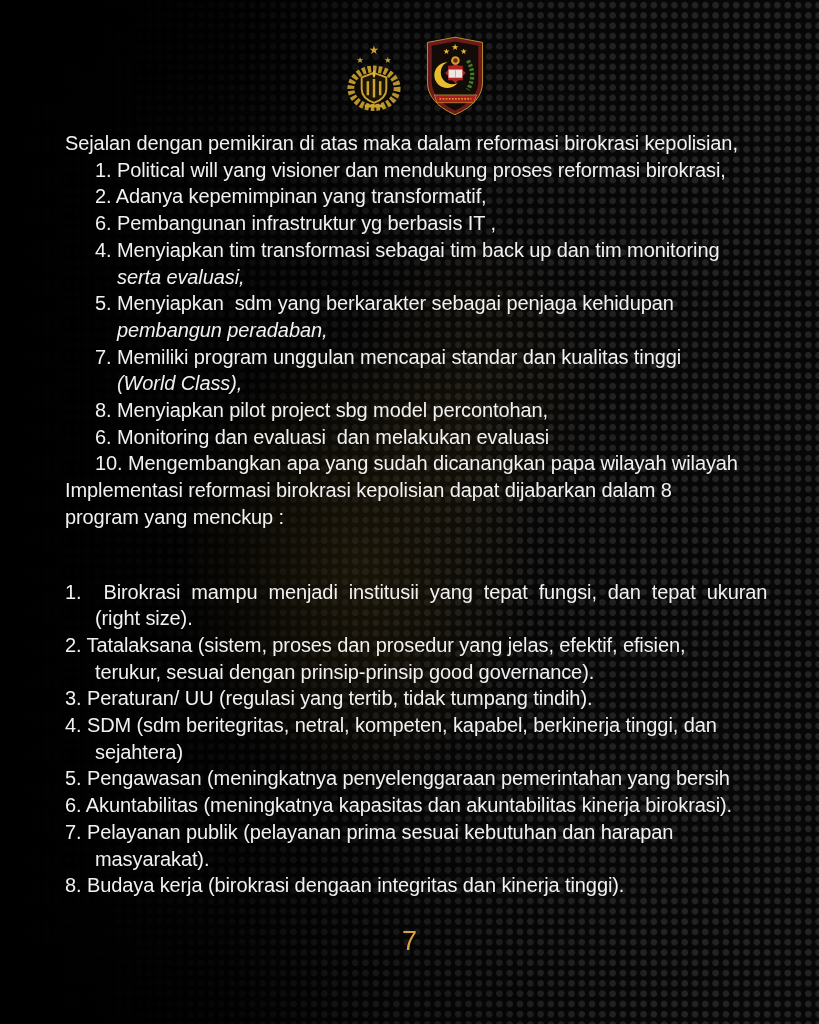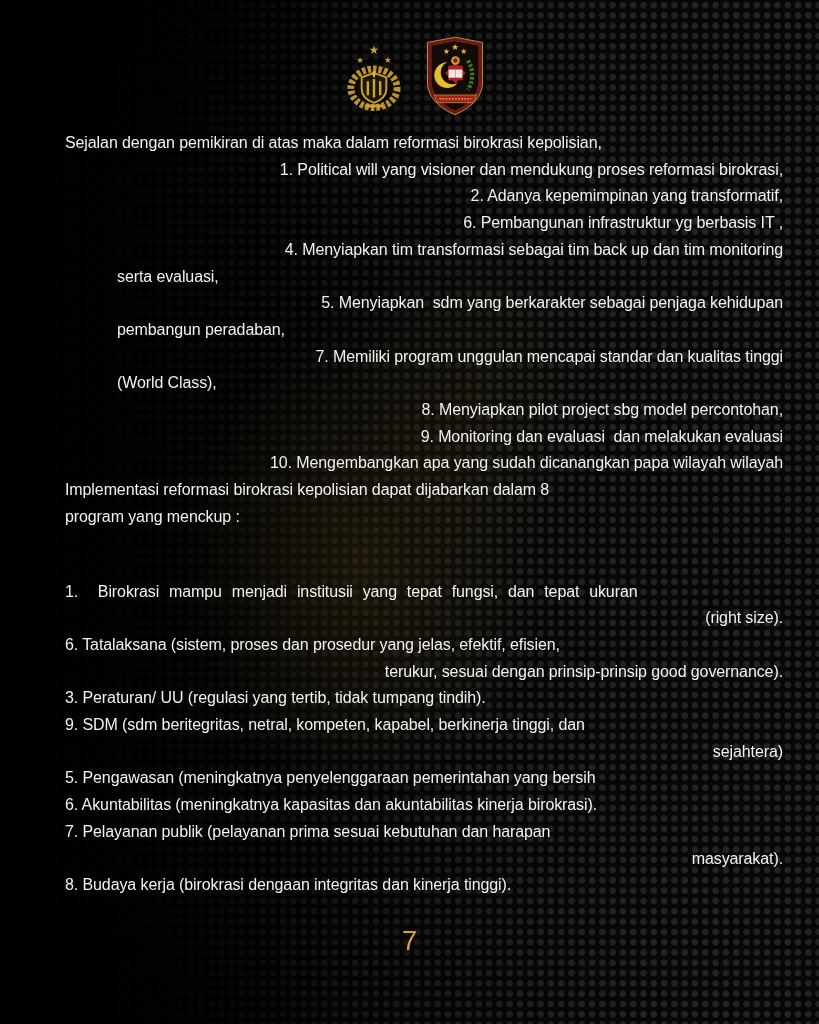--- a/index.html
+++ b/index.html
@@ -33,26 +33,26 @@
     padding-top:0;
   }
   .logo-left{width:80px;height:74px;margin-bottom:4px;}
   .logo-right{width:62px;height:84px;margin-bottom:2px;}
   .content{
     position:absolute;left:65px;top:130px;right:36px;
     color:#f1f1f1;
   }
   .line{
     white-space:pre;
-    font-size:16px;
+    font-size:20px;
     line-height:26.7px;
     letter-spacing:-0.1px;
   }
-  .i1{padding-left:30px;text-align:right;}
-  .i2{padding-left:52px;}
+  .i1{padding-left:30px;}
+  .i2{padding-left:52px;font-style:italic;}
   .i3{padding-left:66px;}
   .js{word-spacing:5.5px;margin-top:48px;}
   .page-number{
     position:absolute;top:926px;left:0;width:819px;
     text-align:center;
     font-size:27px;
     color:#d9a143;
   }
 </style>
 </head>
@@ -102,30 +102,30 @@
     <div class="line i1">1. Political will yang visioner dan mendukung proses reformasi birokrasi,</div>
     <div class="line i1">2. Adanya kepemimpinan yang transformatif,</div>
     <div class="line i1">6. Pembangunan infrastruktur yg berbasis IT ,</div>
     <div class="line i1">4. Menyiapkan tim transformasi sebagai tim back up dan tim monitoring</div>
     <div class="line i2">serta evaluasi,</div>
     <div class="line i1">5. Menyiapkan  sdm yang berkarakter sebagai penjaga kehidupan</div>
     <div class="line i2">pembangun peradaban,</div>
     <div class="line i1">7. Memiliki program unggulan mencapai standar dan kualitas tinggi</div>
     <div class="line i2">(World Class),</div>
     <div class="line i1">8. Menyiapkan pilot project sbg model percontohan,</div>
-    <div class="line i1">9. Monitoring dan evaluasi  dan melakukan evaluasi</div>
+    <div class="line i1">6. Monitoring dan evaluasi  dan melakukan evaluasi</div>
     <div class="line i1">10. Mengembangkan apa yang sudah dicanangkan papa wilayah wilayah</div>
     <div class="line">Implementasi reformasi birokrasi kepolisian dapat dijabarkan dalam 8</div>
     <div class="line">program yang menckup :</div>
     <div class="line js">1.  Birokrasi mampu menjadi institusii yang tepat fungsi, dan tepat ukuran</div>
     <div class="line i1">(right size).</div>
-    <div class="line">6. Tatalaksana (sistem, proses dan prosedur yang jelas, efektif, efisien,</div>
+    <div class="line">2. Tatalaksana (sistem, proses dan prosedur yang jelas, efektif, efisien,</div>
     <div class="line i1">terukur, sesuai dengan prinsip-prinsip good governance).</div>
     <div class="line">3. Peraturan/ UU (regulasi yang tertib, tidak tumpang tindih).</div>
-    <div class="line">9. SDM (sdm beritegritas, netral, kompeten, kapabel, berkinerja tinggi, dan</div>
+    <div class="line">4. SDM (sdm beritegritas, netral, kompeten, kapabel, berkinerja tinggi, dan</div>
     <div class="line i1">sejahtera)</div>
     <div class="line">5. Pengawasan (meningkatnya penyelenggaraan pemerintahan yang bersih</div>
     <div class="line">6. Akuntabilitas (meningkatnya kapasitas dan akuntabilitas kinerja birokrasi).</div>
     <div class="line">7. Pelayanan publik (pelayanan prima sesuai kebutuhan dan harapan</div>
     <div class="line i1">masyarakat).</div>
     <div class="line">8. Budaya kerja (birokrasi dengaan integritas dan kinerja tinggi).</div>
   </div>
 
   <div class="page-number">7</div>
 </div>

